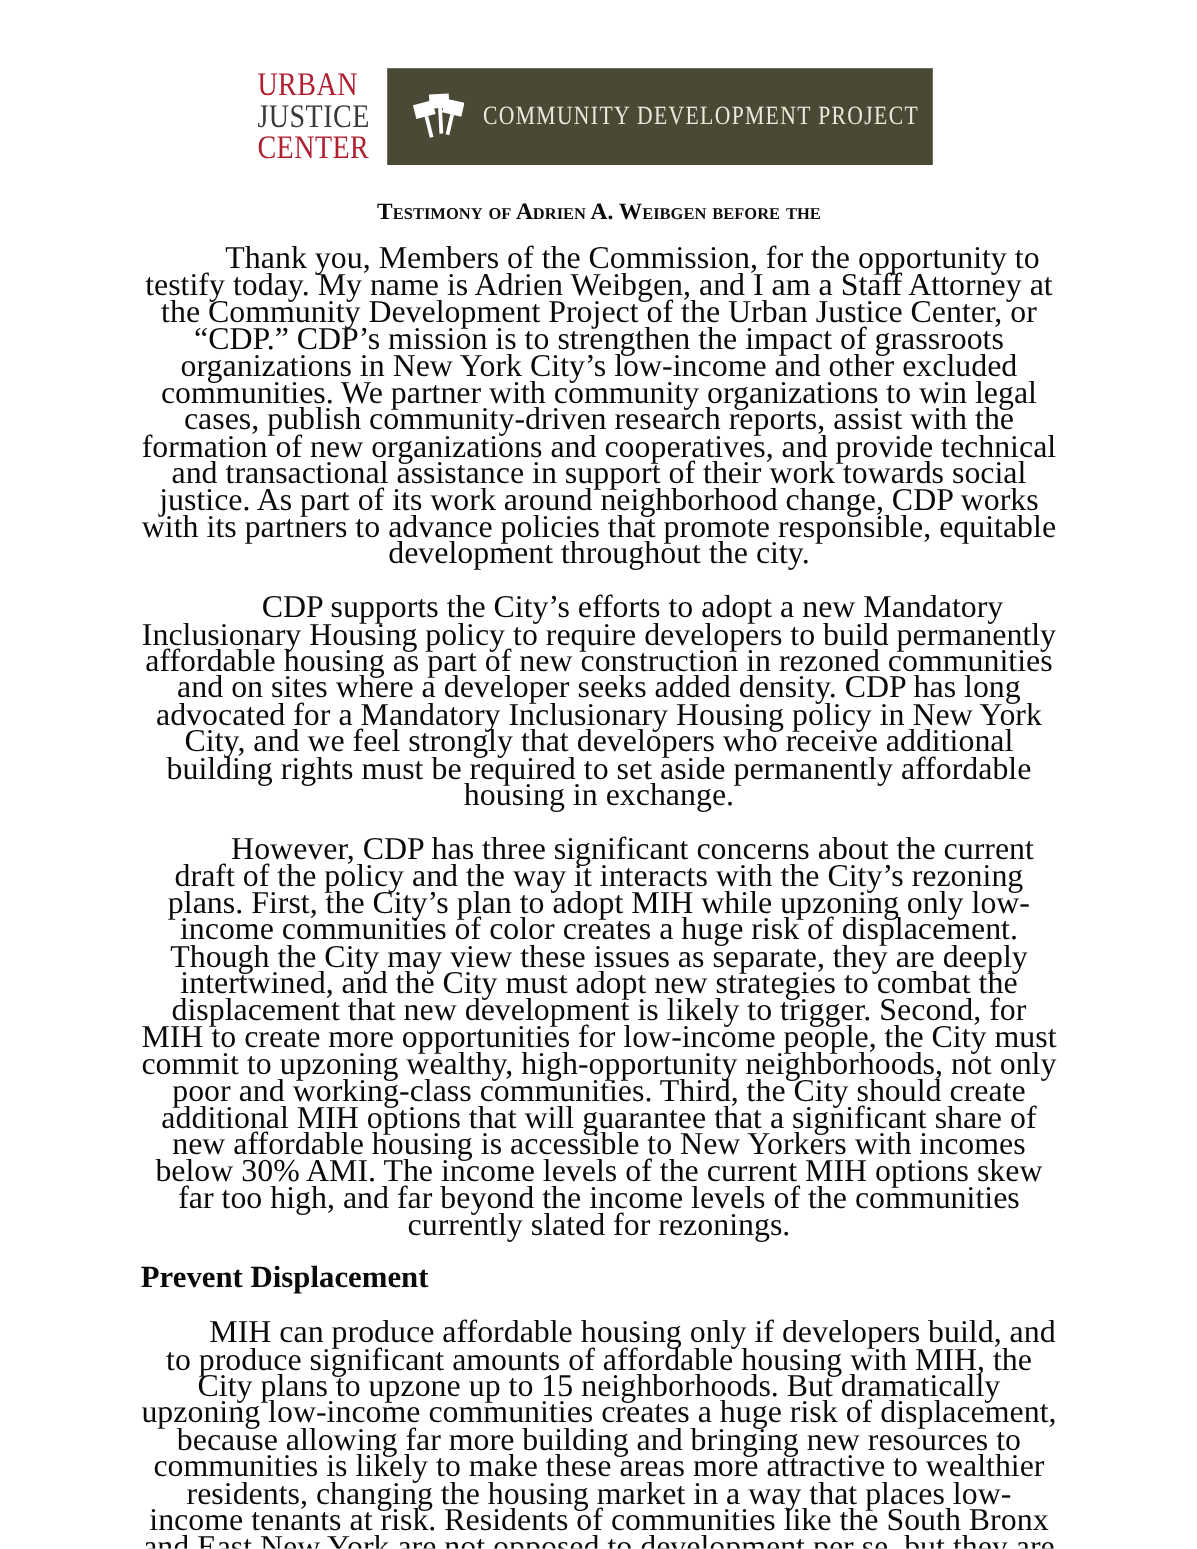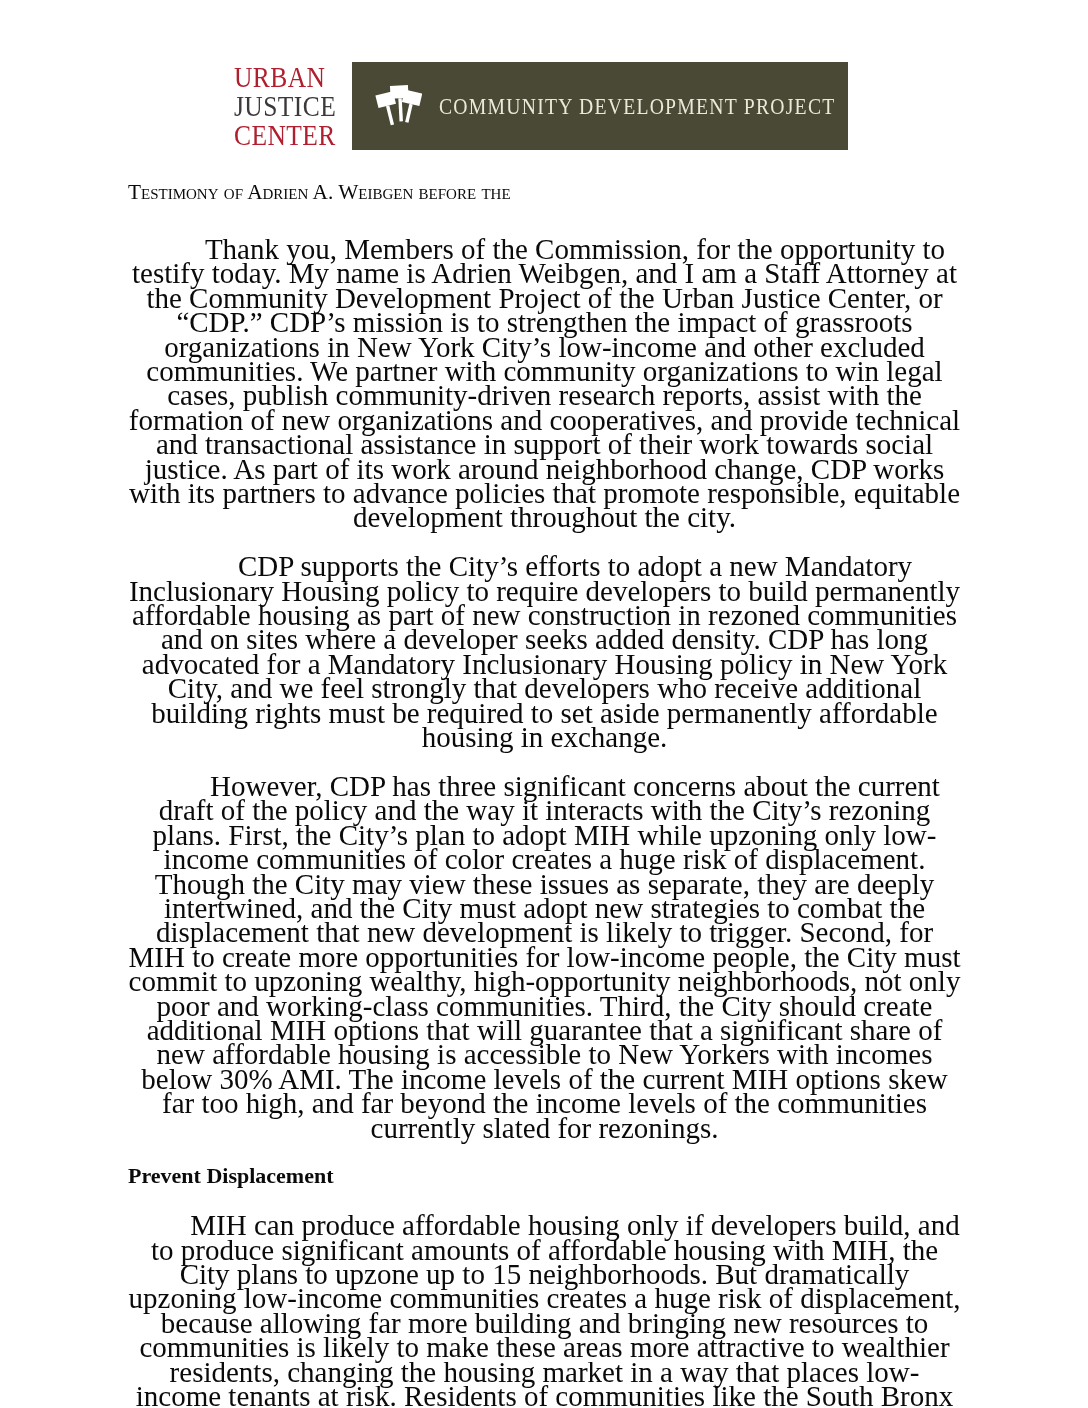--- a/index.html
+++ b/index.html
@@ -63,36 +63,37 @@
   }
 
   
   .content {
     position: absolute;
     left: 128px;
     top: 179px;
     width: 833px;
   }
   .doc-title {
-    font-weight: normal;
+    text-align: center;
+    font-weight: bold;
     font-variant: small-caps;
     font-size: 21.3px;
     line-height: 27px;
-    margin-bottom: 31px;
+    margin-bottom: 17px;
   }
   .content p {
     margin: 0 0 24.4px 0;
     font-size: 29px;
     line-height: 24.4px;
     text-indent: 61px;
     text-align: center;
   }
   .section-heading {
     font-weight: bold;
-    font-size: 22px;
+    font-size: 28px;
     line-height: 24.4px;
     margin: 0 0 24.4px 0;
   }
 </style>
 </head>
 <body>
 
 <div class="page">
 
   <div class="logo">

